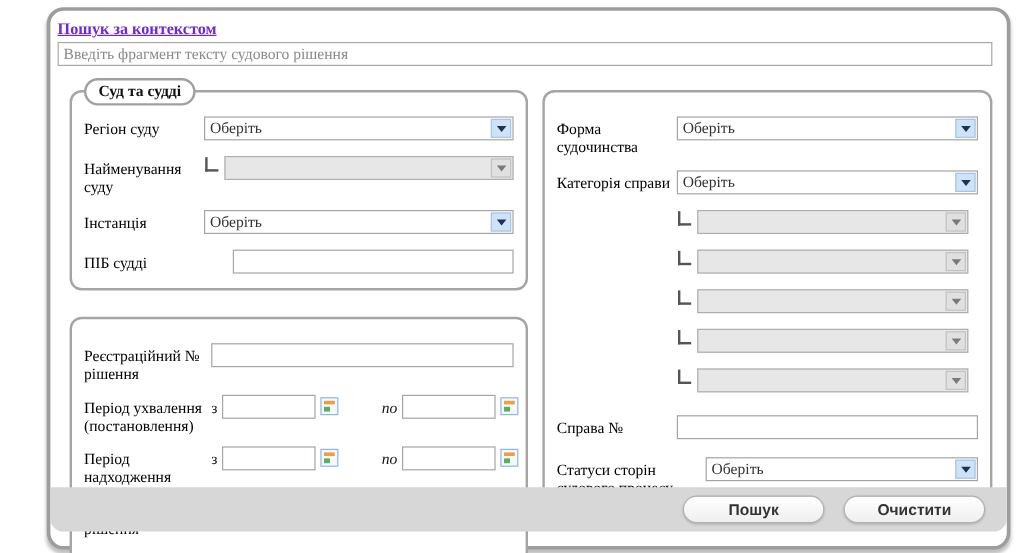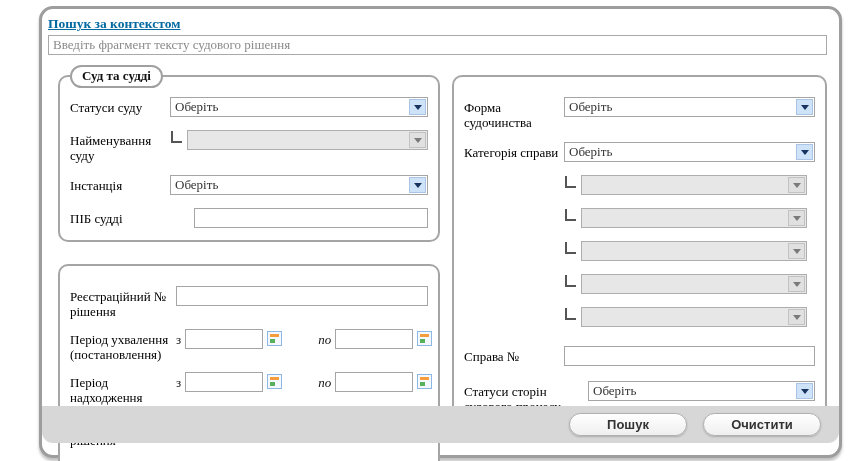--- a/index.html
+++ b/index.html
@@ -6,21 +6,21 @@
   html,body { background:#ffffff; }
   body { width:851px; height:461px; position:relative; overflow:hidden;
          font-family:"Liberation Serif", serif; color:#111; }
 
   .panel { position:absolute; left:39px; top:6px; width:803px; height:452px;
            background:#fff; border:3px solid #9d9d9d; border-radius:14px;
            box-shadow:0 3px 3px rgba(0,0,0,.25); }
 
   
   .top { padding:7px 12px 0 6px; }
-  .top-label { font-weight:bold; font-size:13.5px; text-decoration:underline; color:#0369a1; }
+  .top-label { font-weight:bold; font-size:13.5px; text-decoration:underline; color:#6d28d9; }
   .top-input { display:block; width:100%; height:20px; margin-top:3px;
                border:1px solid #a9a9a9; background:#fff; padding:0 4px;
                font:13px "Liberation Serif", serif; color:#000000; }
   .top-input::placeholder { color:#8a8a8a; opacity:1; }
 
   
   .cols { display:flex; gap:12px; padding:0 12px 0 16px; margin-top:20px; }
   .col-left { width:382px; flex:none; }
   .col-right { flex:1; }
 
@@ -99,21 +99,21 @@
   </div>
 
   <div class="cols">
 
     <div class="col-left">
 
       <div class="group g-court">
         <div class="legend">Суд та судді</div>
 
         <div class="row">
-          <div class="lbl">Статуси суду</div>
+          <div class="lbl">Регіон суду</div>
           <div class="ctrl">
             <div class="select">
               <span>Оберіть</span>
               <span class="arrow">
                   <i></i>
                 </span>
             </div>
           </div>
         </div>
 

